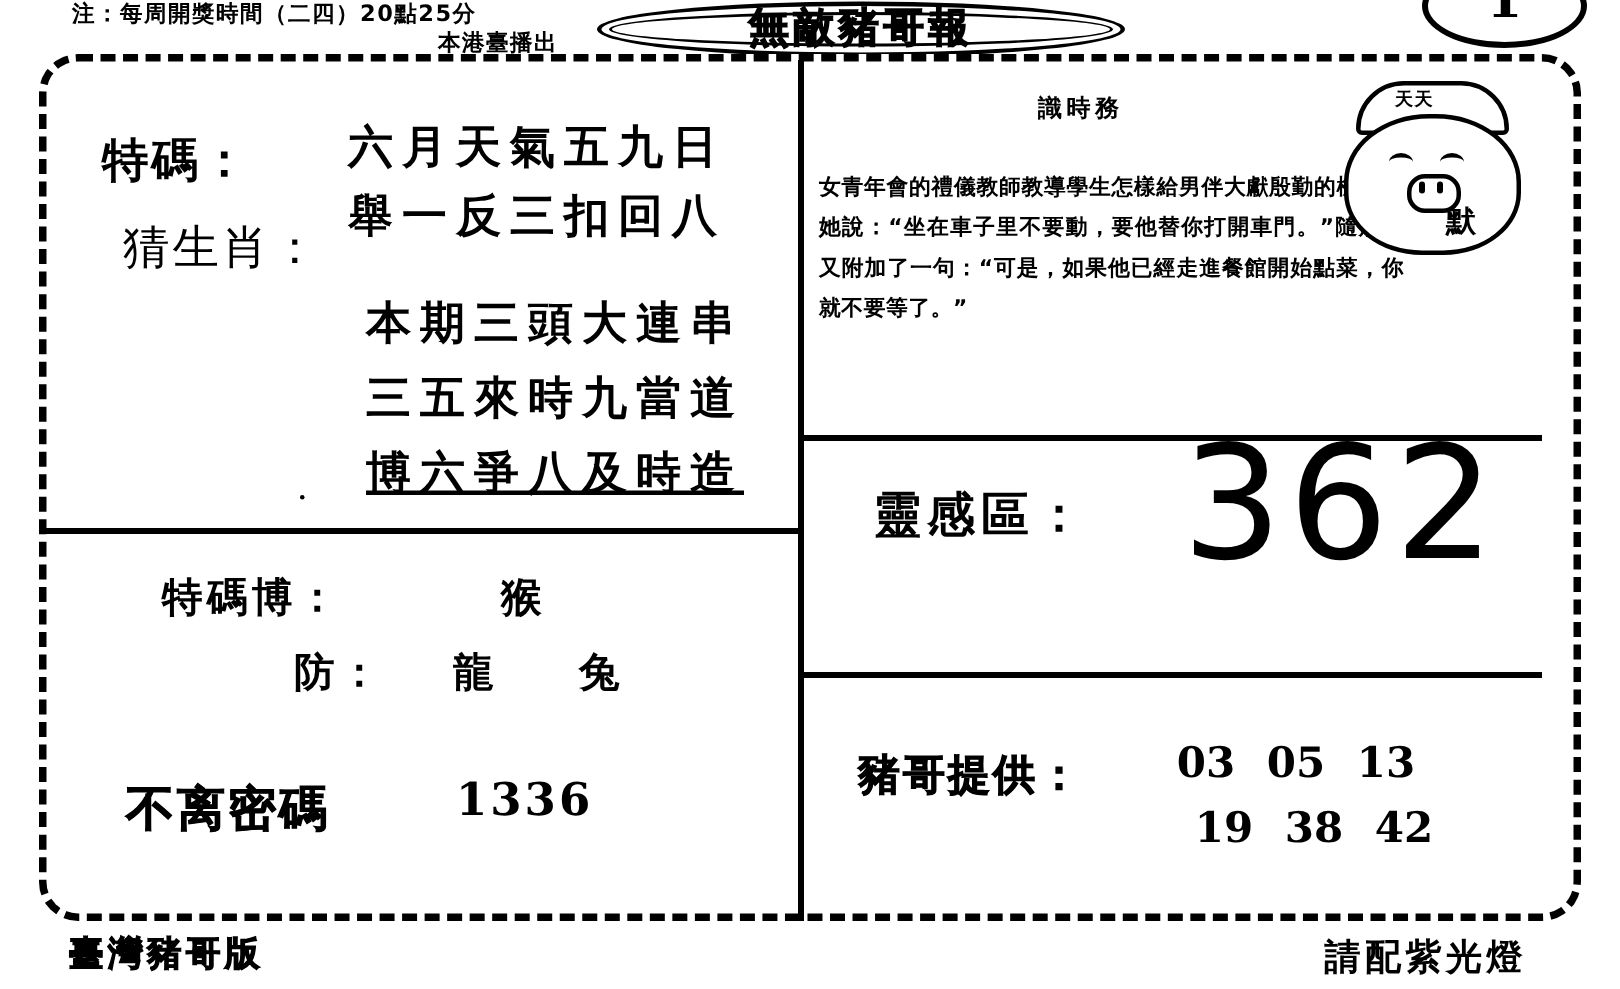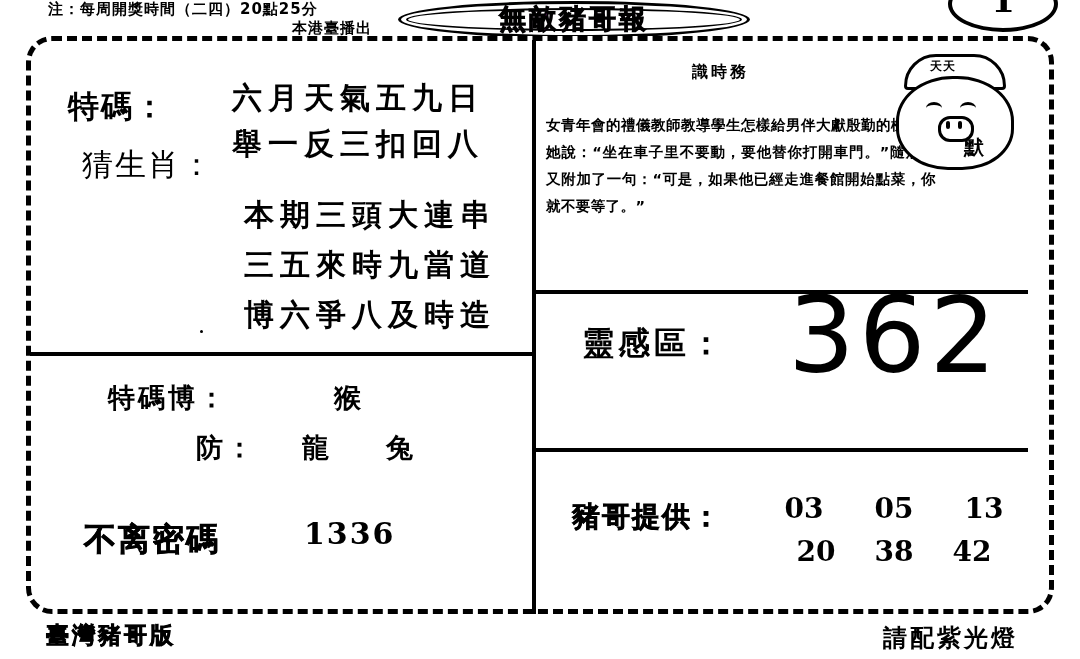--- a/index.html
+++ b/index.html
@@ -171,21 +171,21 @@
     font-family: "DejaVu Serif", serif;
     font-weight: bold;
     font-size: 30px;
     letter-spacing: 6px;
     white-space: nowrap;
   }
   .v1 { left: 202px; top: 38px; }
   .v2 { left: 202px; top: 84px; }
   .v3 { left: 214px; top: 155px; }
   .v4 { left: 214px; top: 205px; }
-  .v5 { left: 214px; top: 255px; }
+  .v5 { left: 214px; top: 255px; text-decoration: underline; }
 
   .row-tema {
     position: absolute;
     left: 0;
     top: 320px;
     width: 506px;
     height: 86px;
   }
   .tema-label {
     position: absolute;
@@ -370,21 +370,20 @@
     position: absolute;
     left: 238px;
     top: 452px;
     width: 240px;
     font-family: "DejaVu Serif", serif;
     font-size: 28px;
     font-weight: bold;
   }
   .nums .nrow {
     display: flex;
-    justify-content: space-between;
     margin-bottom: 10px;
   }
   .nums .nrow span { width: 60px; text-align: center; }
   .nums .nrow.second { padding: 0 12px; }
 
   
   .footer-left {
     position: absolute;
     left: 46px;
     top: 620px;
@@ -483,21 +482,21 @@
 
     <div class="zhuge-label">豬哥提供：</div>
 
     <div class="nums">
       <div class="nrow">
         <span>03</span>
         <span>05</span>
         <span>13</span>
       </div>
       <div class="nrow second">
-        <span>20</span>
+        <span>19</span>
         <span>38</span>
         <span>42</span>
       </div>
     </div>
   </div>
 
   <div class="footer-left">臺灣豬哥版</div>
   <div class="footer-right">請配紫光燈</div>
 
 </div>

